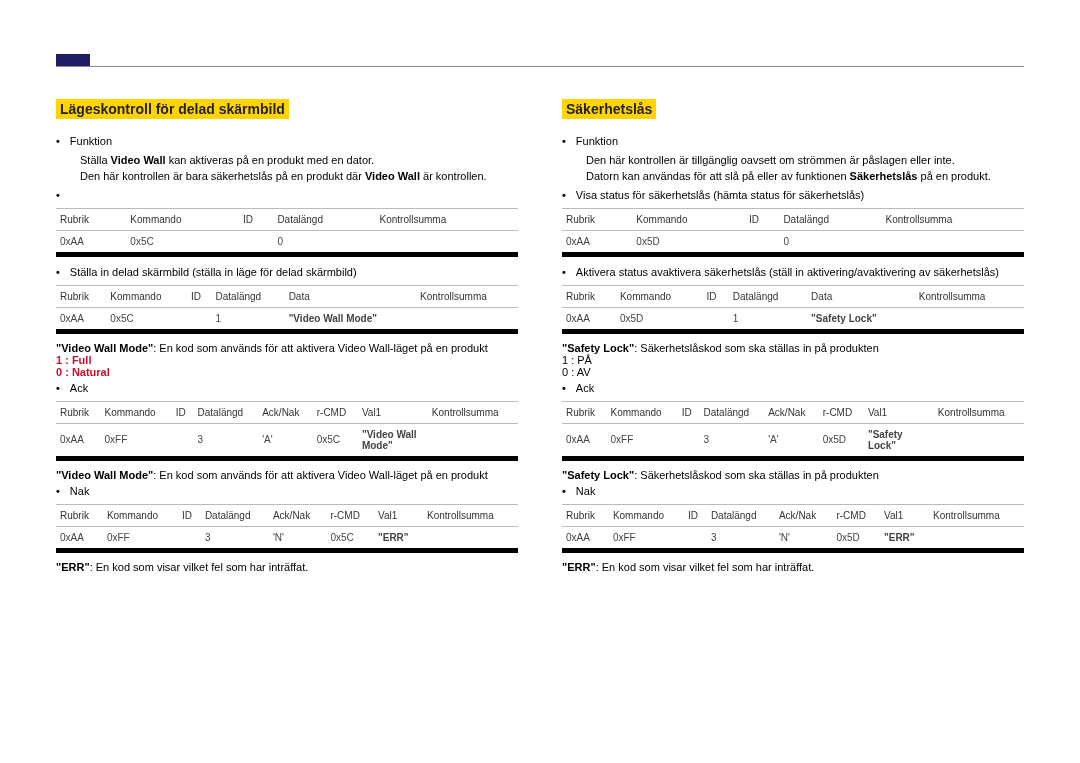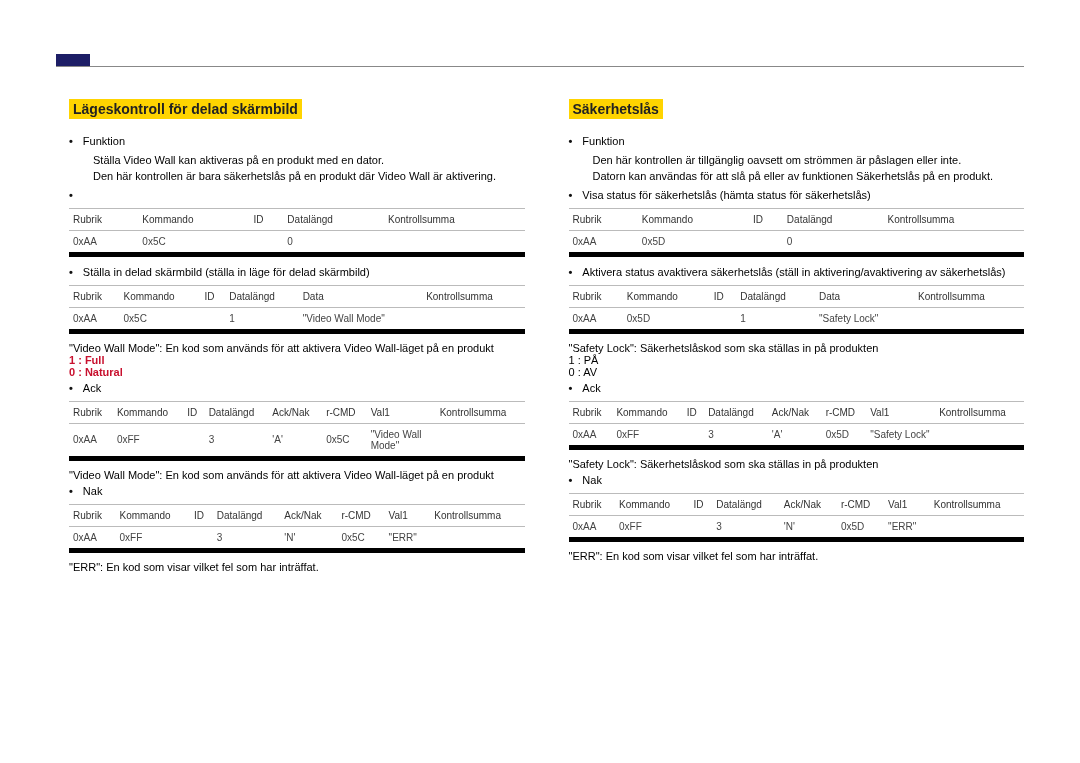--- a/index.html
+++ b/index.html
@@ -27,21 +27,20 @@
     position: absolute;
     left: 0;
     bottom: 0;
     width: 34px;
     height: 12px;
     background: #1d1e66;
   }
   .columns {
     display: flex;
     gap: 44px;
-    margin-left: 13px;
   }
   .col {
     flex: 1;
     min-width: 0;
   }
   .section-title {
     background: #ffd400;
     font-weight: 700;
     color: #222;
     padding: 2px 4px;
@@ -57,21 +56,21 @@
   }
   .bullet-sym {
     font-weight: 700;
     flex-shrink: 0;
     color: #111;
   }
   .indent {
     margin-left: 24px;
     line-height: 1.45;
   }
-  .bold { font-weight: 400; }
+  .bold { font-weight: 700; }
   .sub-red { color:#c8102e; font-weight:700; }
   
   table.protocol {
     width: 100%;
     border-collapse: collapse;
     margin: 4px 0 8px 0;
     font-size: 10px;
   }
   table.protocol th, table.protocol td {
     text-align: left;
@@ -102,21 +101,21 @@
 
     <div class="col">
       <div class="section-title">Lägeskontroll för delad skärmbild</div>
 
       
       <div class="bullet-row">
           <span class="bullet-sym">•</span>
           <span>Funktion</span>
         </div>
       <div class="indent"><span>Ställa </span><span class="bold">Video Wall</span><span> kan aktiveras på en produkt med en dator.</span></div>
-      <div class="indent"><span>Den här kontrollen är bara säkerhetslås på en produkt där </span><span class="bold">Video Wall</span><span> är aktivering.</span></div>
+      <div class="indent"><span>Den här kontrollen är bara säkerhetslås på en produkt där </span><span class="bold">Video Wall</span><span> är kontrollen.</span></div>
       <div class="bullet-row">
           <span class="bullet-sym">•</span>
         </div>
 
       <table class="protocol">
         <thead>
             <tr>
           <th>Rubrik</th>
           <th>Kommando</th>
           <th>ID</th>

